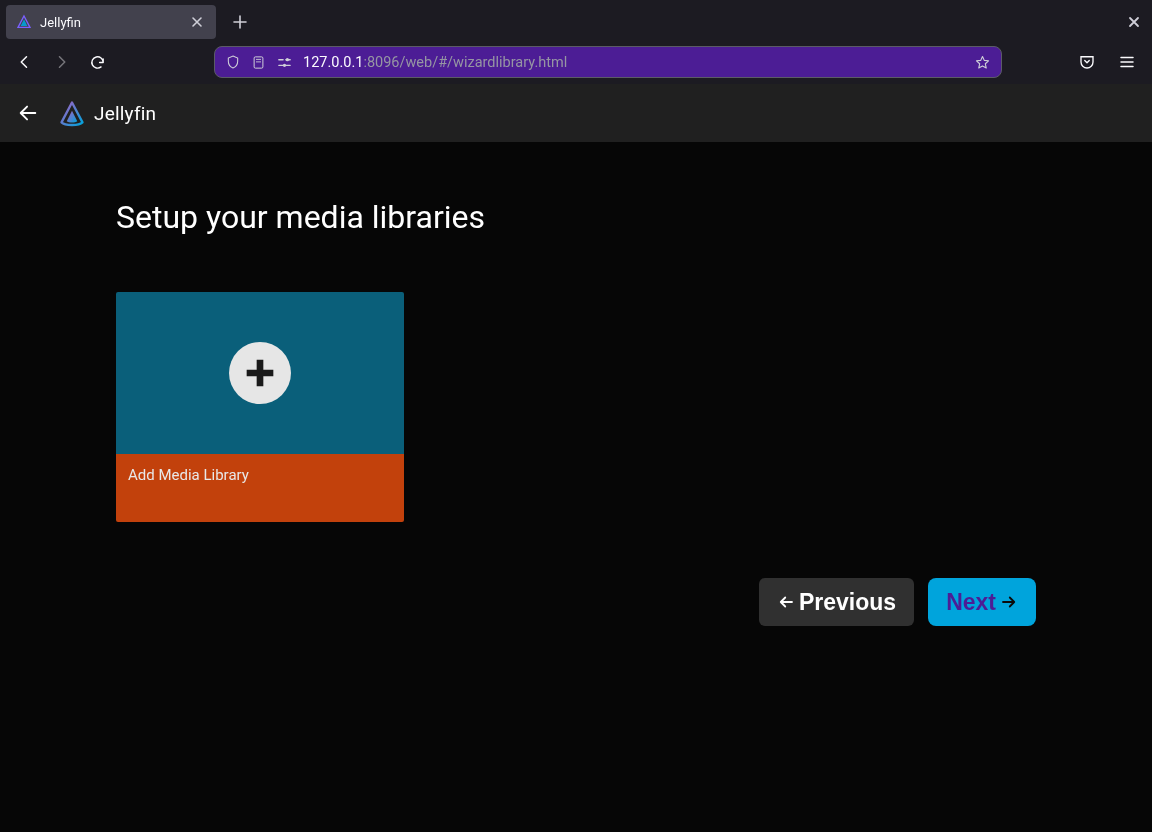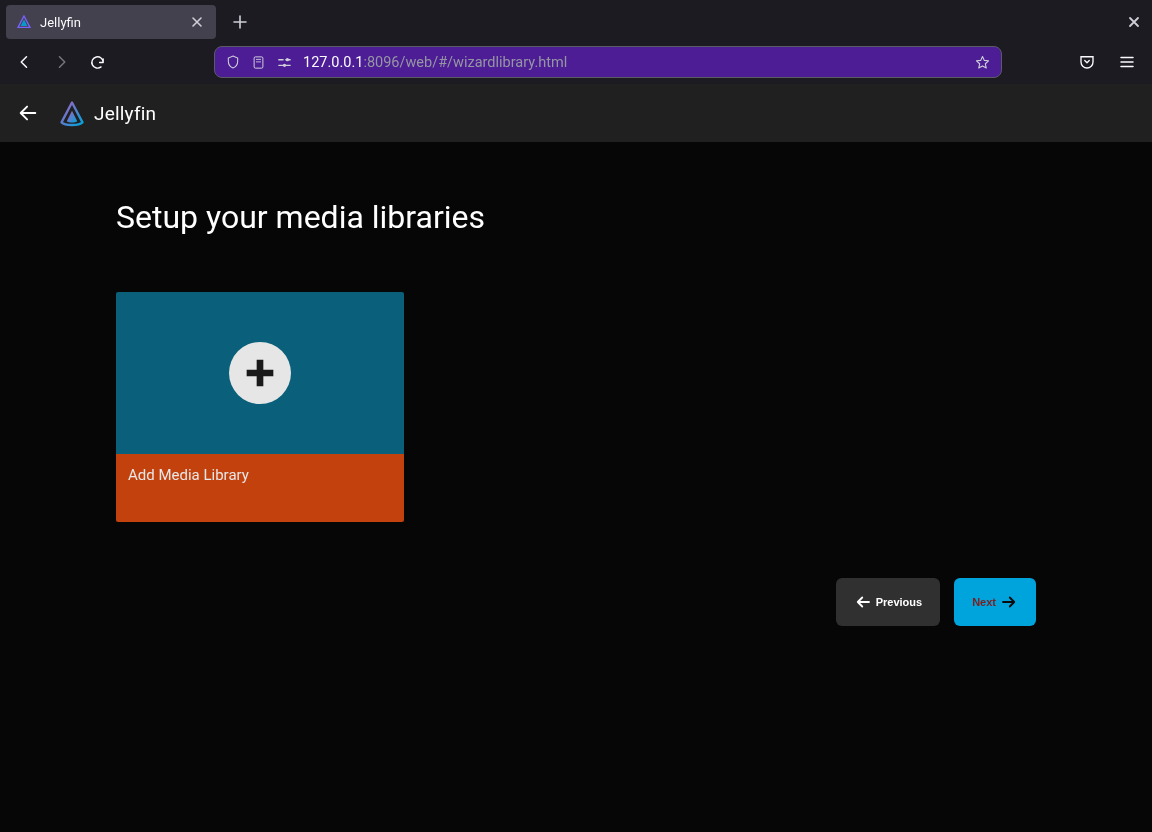--- a/index.html
+++ b/index.html
@@ -39,23 +39,23 @@
   .help-btn { background:#303030; color:#ffffff; border:none; height:46px; padding:0 18px; border-radius:6px; font-size:16px; font-weight:700; display:flex; align-items:center; gap:4px; cursor:pointer; }
   .help-btn .icon { width:18px; height:18px; display:inline-flex; align-items:center; justify-content:center; }
 
   .cards { margin-top: 56px; display:flex; }
   .card { width:288px; border-radius:2px; overflow:hidden; cursor:pointer; }
   .card-media { height:162px; background:#0a5f7a; display:flex; align-items:center; justify-content:center; }
   .plus-badge { width:62px; height:62px; border-radius:50%; background:#e6e6e6; display:flex; align-items:center; justify-content:center; }
   .card-footer { background:#c2410c; padding:12px 12px 38px 12px; font-size:15px; color:#e8e8e8; }
 
   .wizard-nav { margin-top: 56px; display:flex; justify-content:flex-end; gap:14px; padding-right: 0; }
-  .btn { height:48px; border:none; border-radius:6px; font-size:11px; font-weight:700; display:flex; align-items:center; gap:4px; padding:0 18px; cursor:pointer; }
+  .btn { height:48px; border:none; border-radius:6px; font-size:23px; font-weight:700; display:flex; align-items:center; gap:4px; padding:0 18px; cursor:pointer; }
   .btn-secondary { background:#303030; color:#ffffff; }
-  .btn-primary { background:#00a4dc; color:#7f1d1d; }
+  .btn-primary { background:#00a4dc; color:#4c1d95;border-radius:8px; }
 
   svg { display:block; }
 </style>
 </head>
 <body>
 
 <div class="browser-chrome">
   <div class="tab-strip">
     <div class="tab">
       <span class="favicon">

